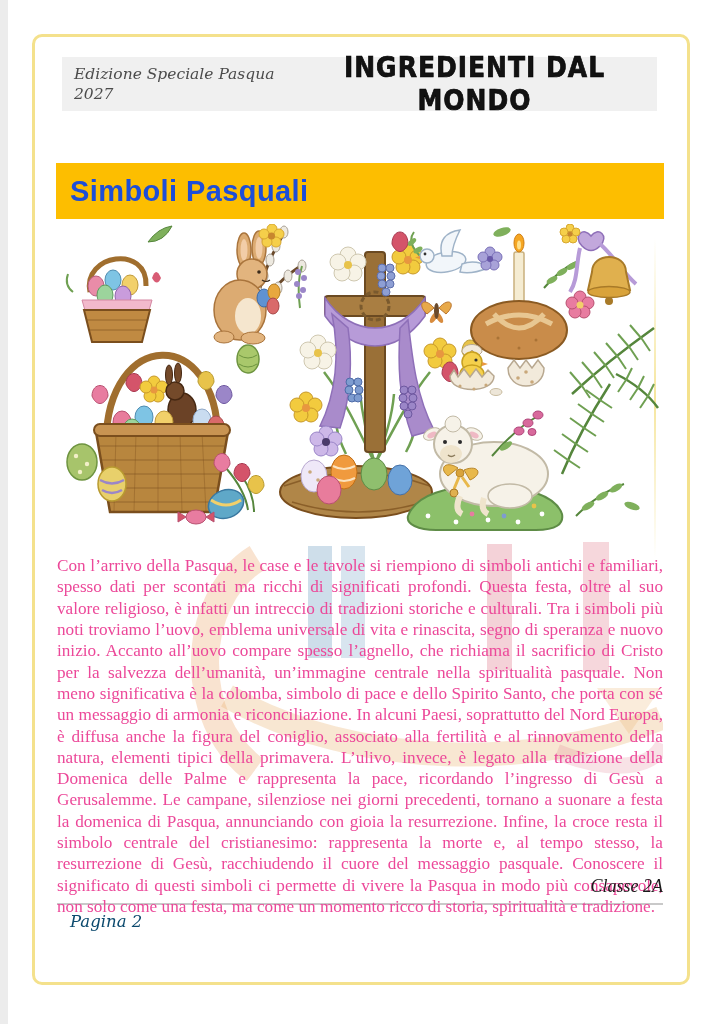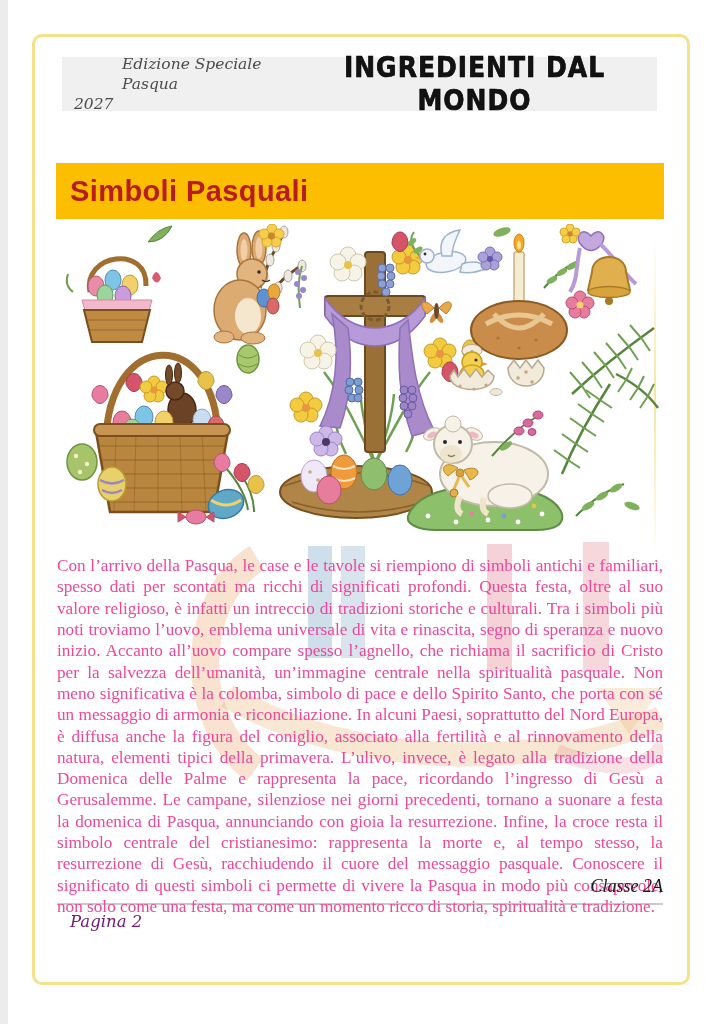--- a/index.html
+++ b/index.html
@@ -12,43 +12,43 @@
           background:linear-gradient(180deg,rgba(244,225,140,0),rgba(244,225,140,.85),rgba(244,225,140,0));}
   .masthead{position:absolute;left:62px;top:57px;width:595px;height:54px;background:#F0F0F0;
             display:flex;align-items:center;}
   .edition{width:218px;padding-left:12px;font-family:"DejaVu Serif",serif;font-style:italic;
            font-size:15.5px;line-height:1.3;color:#4B4B4B;}
   .np-title{flex:1;text-align:center;font-family:"DejaVu Sans",sans-serif;font-weight:900;
             font-size:25px;letter-spacing:1px;color:#121212;transform:scaleY(1.12);
             -webkit-text-stroke:.6px #000;}
   .headline-bar{position:absolute;left:56px;top:163px;width:608px;height:56px;background:#FDBE00;
                 display:flex;align-items:center;}
-  .headline{padding-left:14px;color:#b91c1c;font-family:"Liberation Sans",sans-serif;
+  .headline{padding-left:14px;color:#1d4ed8;font-family:"Liberation Sans",sans-serif;
             font-weight:bold;font-size:29px;letter-spacing:.4px;}
   .illustration{position:absolute;left:56px;top:224px;width:608px;height:310px;}
   .watermark{position:absolute;left:57px;top:538px;width:606px;height:362px;z-index:0;}
   .article-body{position:absolute;left:57px;top:538px;width:606px;z-index:1;font-size:17.2px;
                 line-height:21.3px;text-align:justify;color:#ec4899;}
   .signature{position:absolute;left:57px;top:876px;width:606px;z-index:1;text-align:right;
              font-style:italic;font-size:18px;color:#1a1a1a;}
   .footer-rule{position:absolute;left:57px;top:903px;width:606px;border-top:2px solid #C9C9C9;}
   .page-label{position:absolute;left:70px;top:912px;font-family:"DejaVu Serif",serif;
-              font-style:italic;font-size:16.5px;color:#701a75;}
+              font-style:italic;font-size:16.5px;color:#0c4a6e;}
 </style>
 </head>
 <body>
 
 <div class="page">
   <div class="scan-edge"></div>
   <div class="frame"></div>
   <div class="crease"></div>
 
   <div class="masthead">
     <div class="edition">
-      <span style="display:block;margin-left:48px;">Edizione Speciale Pasqua</span>
+      <span style="display:block;">Edizione Speciale Pasqua</span>
       <span style="display:block;">2027</span>
     </div>
     <div class="np-title">INGREDIENTI DAL MONDO</div>
   </div>
 
   <div class="headline-bar">
     <div class="headline">Simboli Pasquali</div>
   </div>
 
   <svg class="illustration" viewBox="0 0 608 310" role="img" aria-label="Watercolor Easter clipart: baskets of decorated eggs, bunny holding eggs, pussy willow, wooden cross with purple drape, crown of thorns and spring flowers, dove with olive branch, candle on sweet bread, golden bell with purple ribbon, hatching chick, broken eggshell, lamb with yellow bow on grass, palm fronds, tulips and candies">

